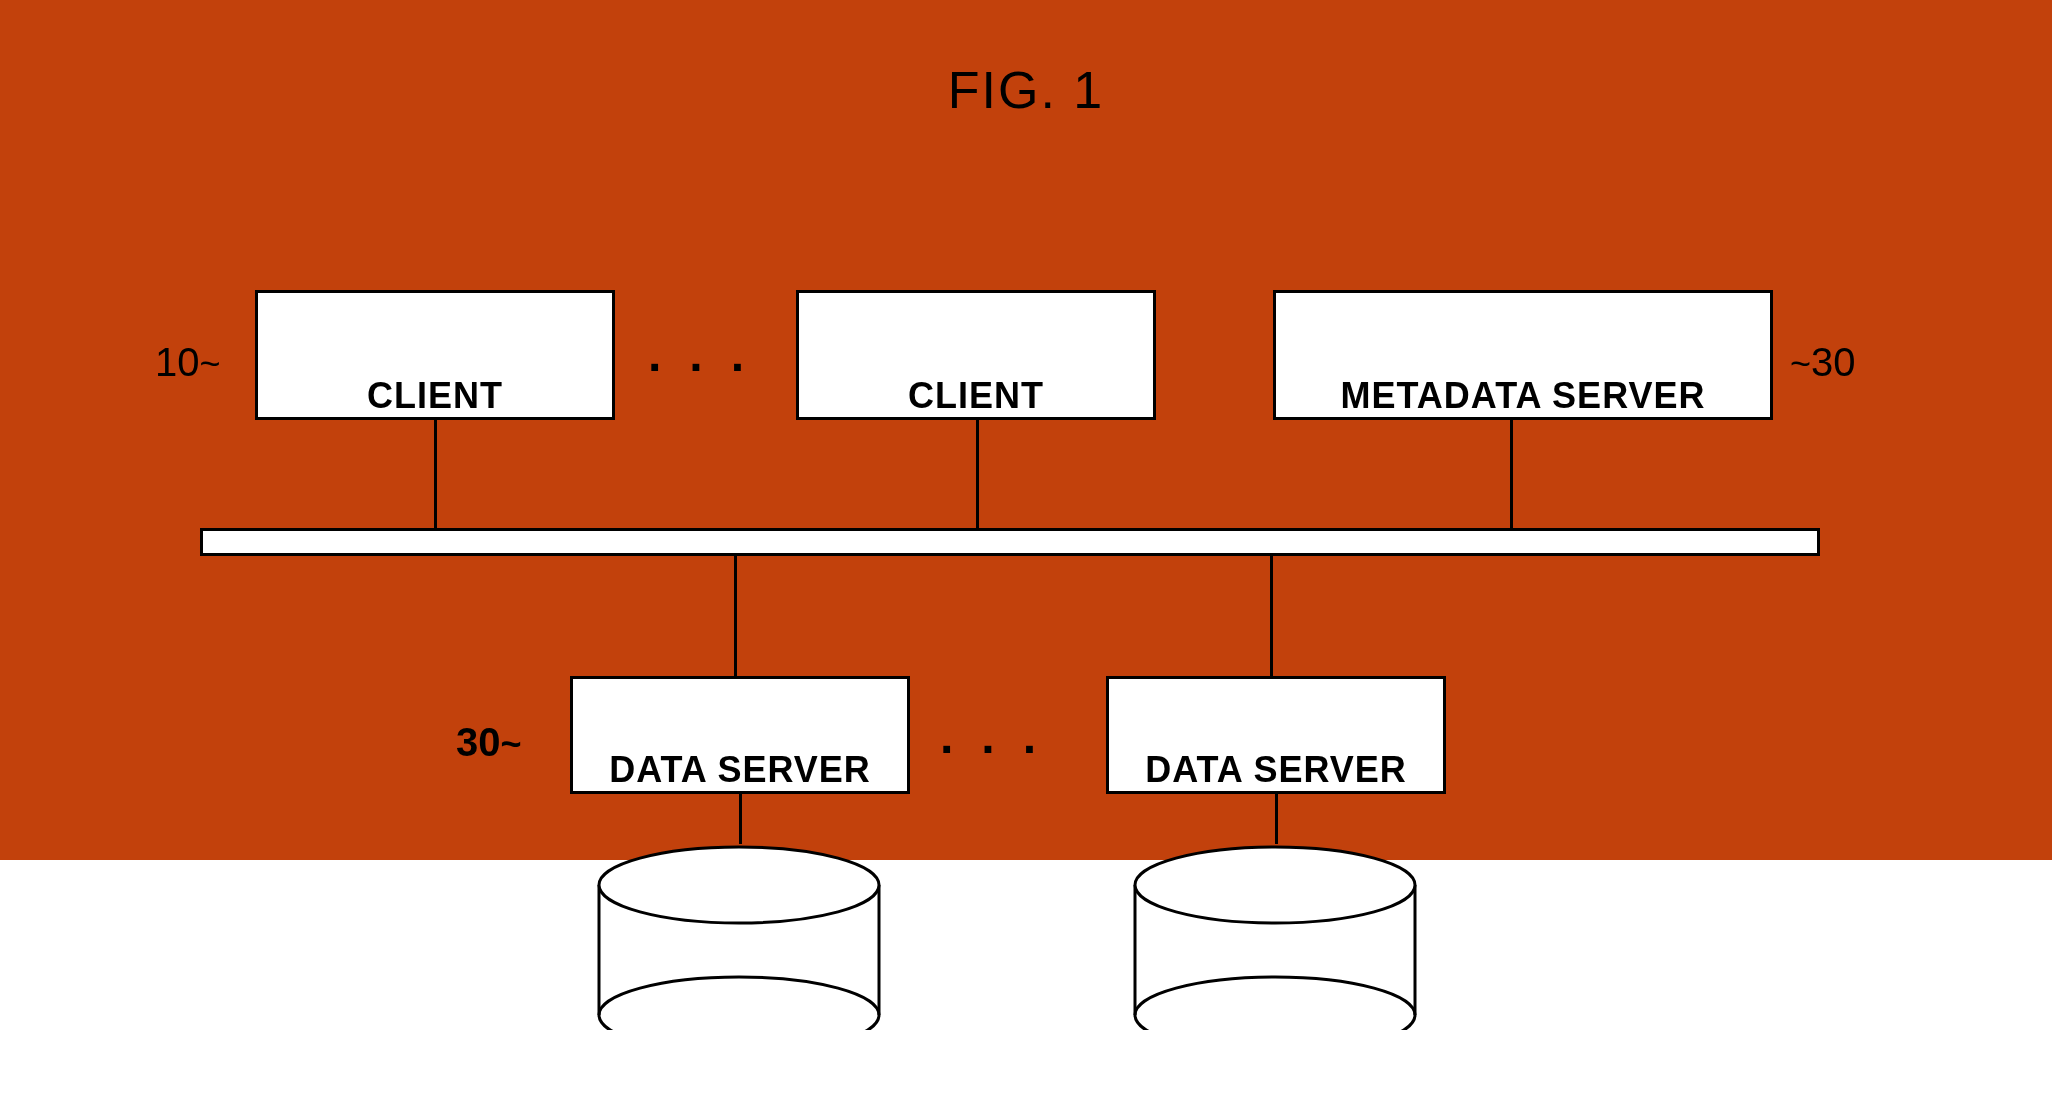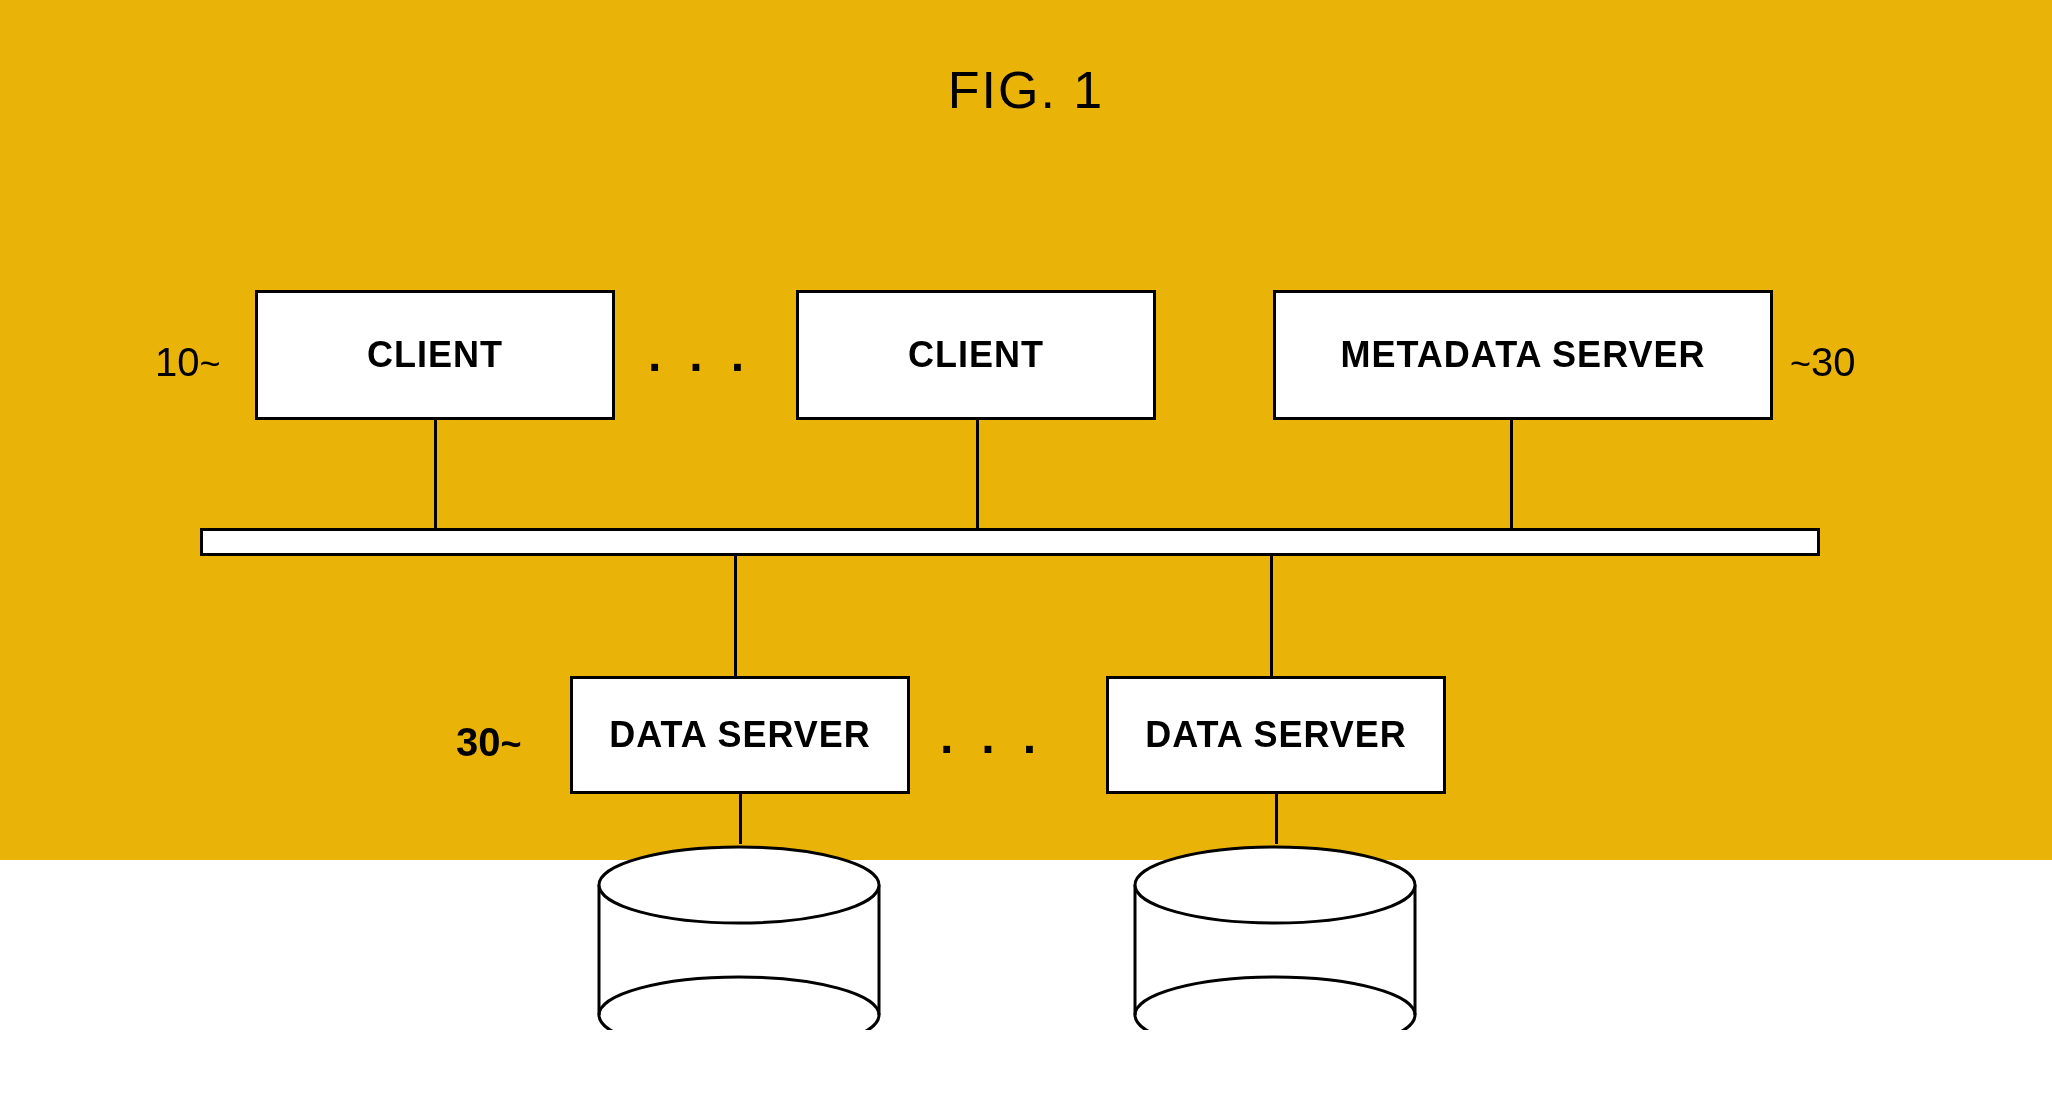--- a/index.html
+++ b/index.html
@@ -13,41 +13,41 @@
       width: 2052px;
       height: 1102px;
       font-family: Arial, sans-serif;
       overflow: hidden;
     }
 
     .diagram-container {
       width: 2052px;
       height: 860px;
       position: relative;
-      background: #eab308;
+      background: #c2410c;
     }
 
     .figure-title {
       position: absolute;
       top: 60px;
       left: 50%;
       transform: translateX(-50%);
       font-size: 52px;
       font-weight: normal;
       letter-spacing: 2px;
       color: #000000;
     }
 
     
     .box {
       position: absolute;
       border: 3px solid #000000;
       background: #ffffff;
       display: flex;
-      align-items: center;
+      align-items: flex-end;
       justify-content: center;
       font-size: 36px;
       font-weight: bold;
       letter-spacing: 1px;
       color: #000000;
     }
 
     .client1 {
       left: 255px;
       top: 290px;

